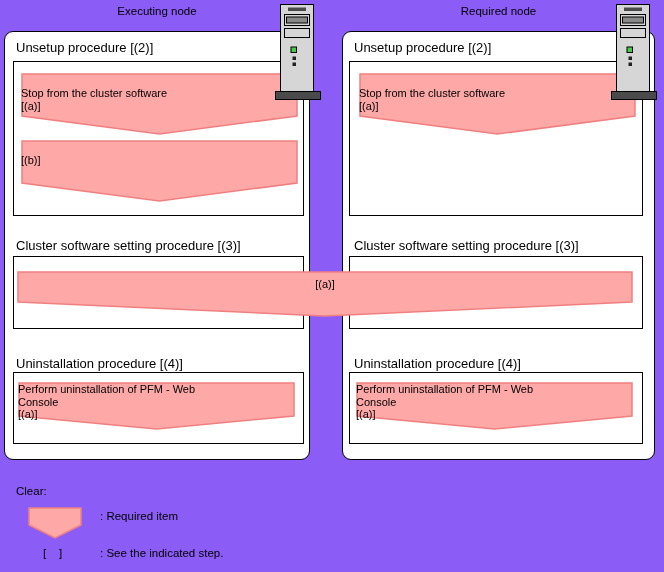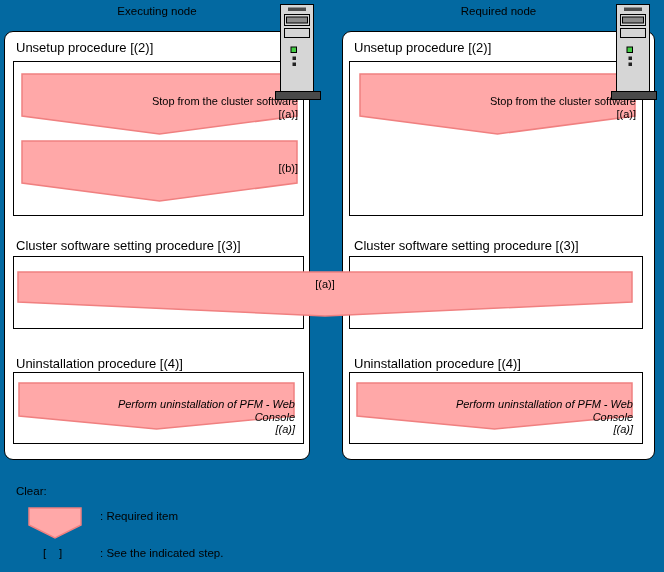--- a/index.html
+++ b/index.html
@@ -1,16 +1,16 @@
 <!DOCTYPE html>
 <html><head>
 <meta charset="utf-8">
 <style>
   html,body{margin:0;padding:0;background:#fff;}
-  .stage{position:relative;width:664px;height:572px;background:#0369a1;
+  .stage{position:relative;width:664px;height:572px;background:#8b5cf6;
          font-family:"Liberation Sans", sans-serif;color:#000;overflow:hidden;}
   .col{position:absolute;top:0;height:470px;z-index:1;}
   .col-left{left:4px;width:306px;}
   .col-right{left:342px;width:313px;}
   .col-title{position:absolute;top:5px;left:0;right:0;text-align:center;
              font-size:11.5px;}
   .outer{position:absolute;left:0;right:0;top:31px;height:427px;
          border:1px solid #000;border-radius:9px;background:#fff;}
   .proc-label{position:absolute;left:12px;font-size:13px;white-space:nowrap;}
   .lbl-unsetup{top:40px;}
@@ -21,24 +21,24 @@
   .col-right .box{left:7px;right:12px;}
   .box-unsetup{top:61px;height:153px;}
   .box-cluster{top:256px;height:71px;}
   .box-uninstall{top:372px;height:70px;}
   .chev{position:absolute;width:277px;}
   .chev svg{position:absolute;left:0;top:0;}
   .chev-1{left:17px;top:73px;height:63px;}
   .chev-2{left:17px;top:140px;height:63px;}
   .chev-3{left:14px;top:382px;height:49px;}
   .shape{fill:#FFA8A8;stroke:#F08080;stroke-width:1.5;}
-  .chev-text{position:absolute;left:0;right:0;top:8px;text-align:right;
+  .chev-text{position:absolute;left:0;right:0;top:0;text-align:left;
              font-size:11px;line-height:13px;}
   .chev-1 .chev-text,.chev-2 .chev-text{padding-top:14px;}
-  .chev-3 .chev-text{padding-top:8px;line-height:12.5px;font-style:italic;}
+  .chev-3 .chev-text{padding-top:1px;line-height:12.5px;}
   .banner{position:absolute;left:17px;top:271px;width:616px;height:47px;z-index:6;}
   .banner svg{position:absolute;left:0;top:0;}
   .banner-text{position:absolute;left:0;right:0;top:0;text-align:center;
                font-size:11px;line-height:13px;padding-top:7px;}
   .server{position:absolute;top:4px;width:46px;height:96px;z-index:7;}
   .server-left{left:275px;}
   .server-right{left:611px;}
   .legend-title{position:absolute;left:16px;top:485px;font-size:11.5px;}
   .legend-shape{position:absolute;left:28px;top:507px;}
   .legend-required{position:absolute;left:100px;top:510px;font-size:11.5px;}

